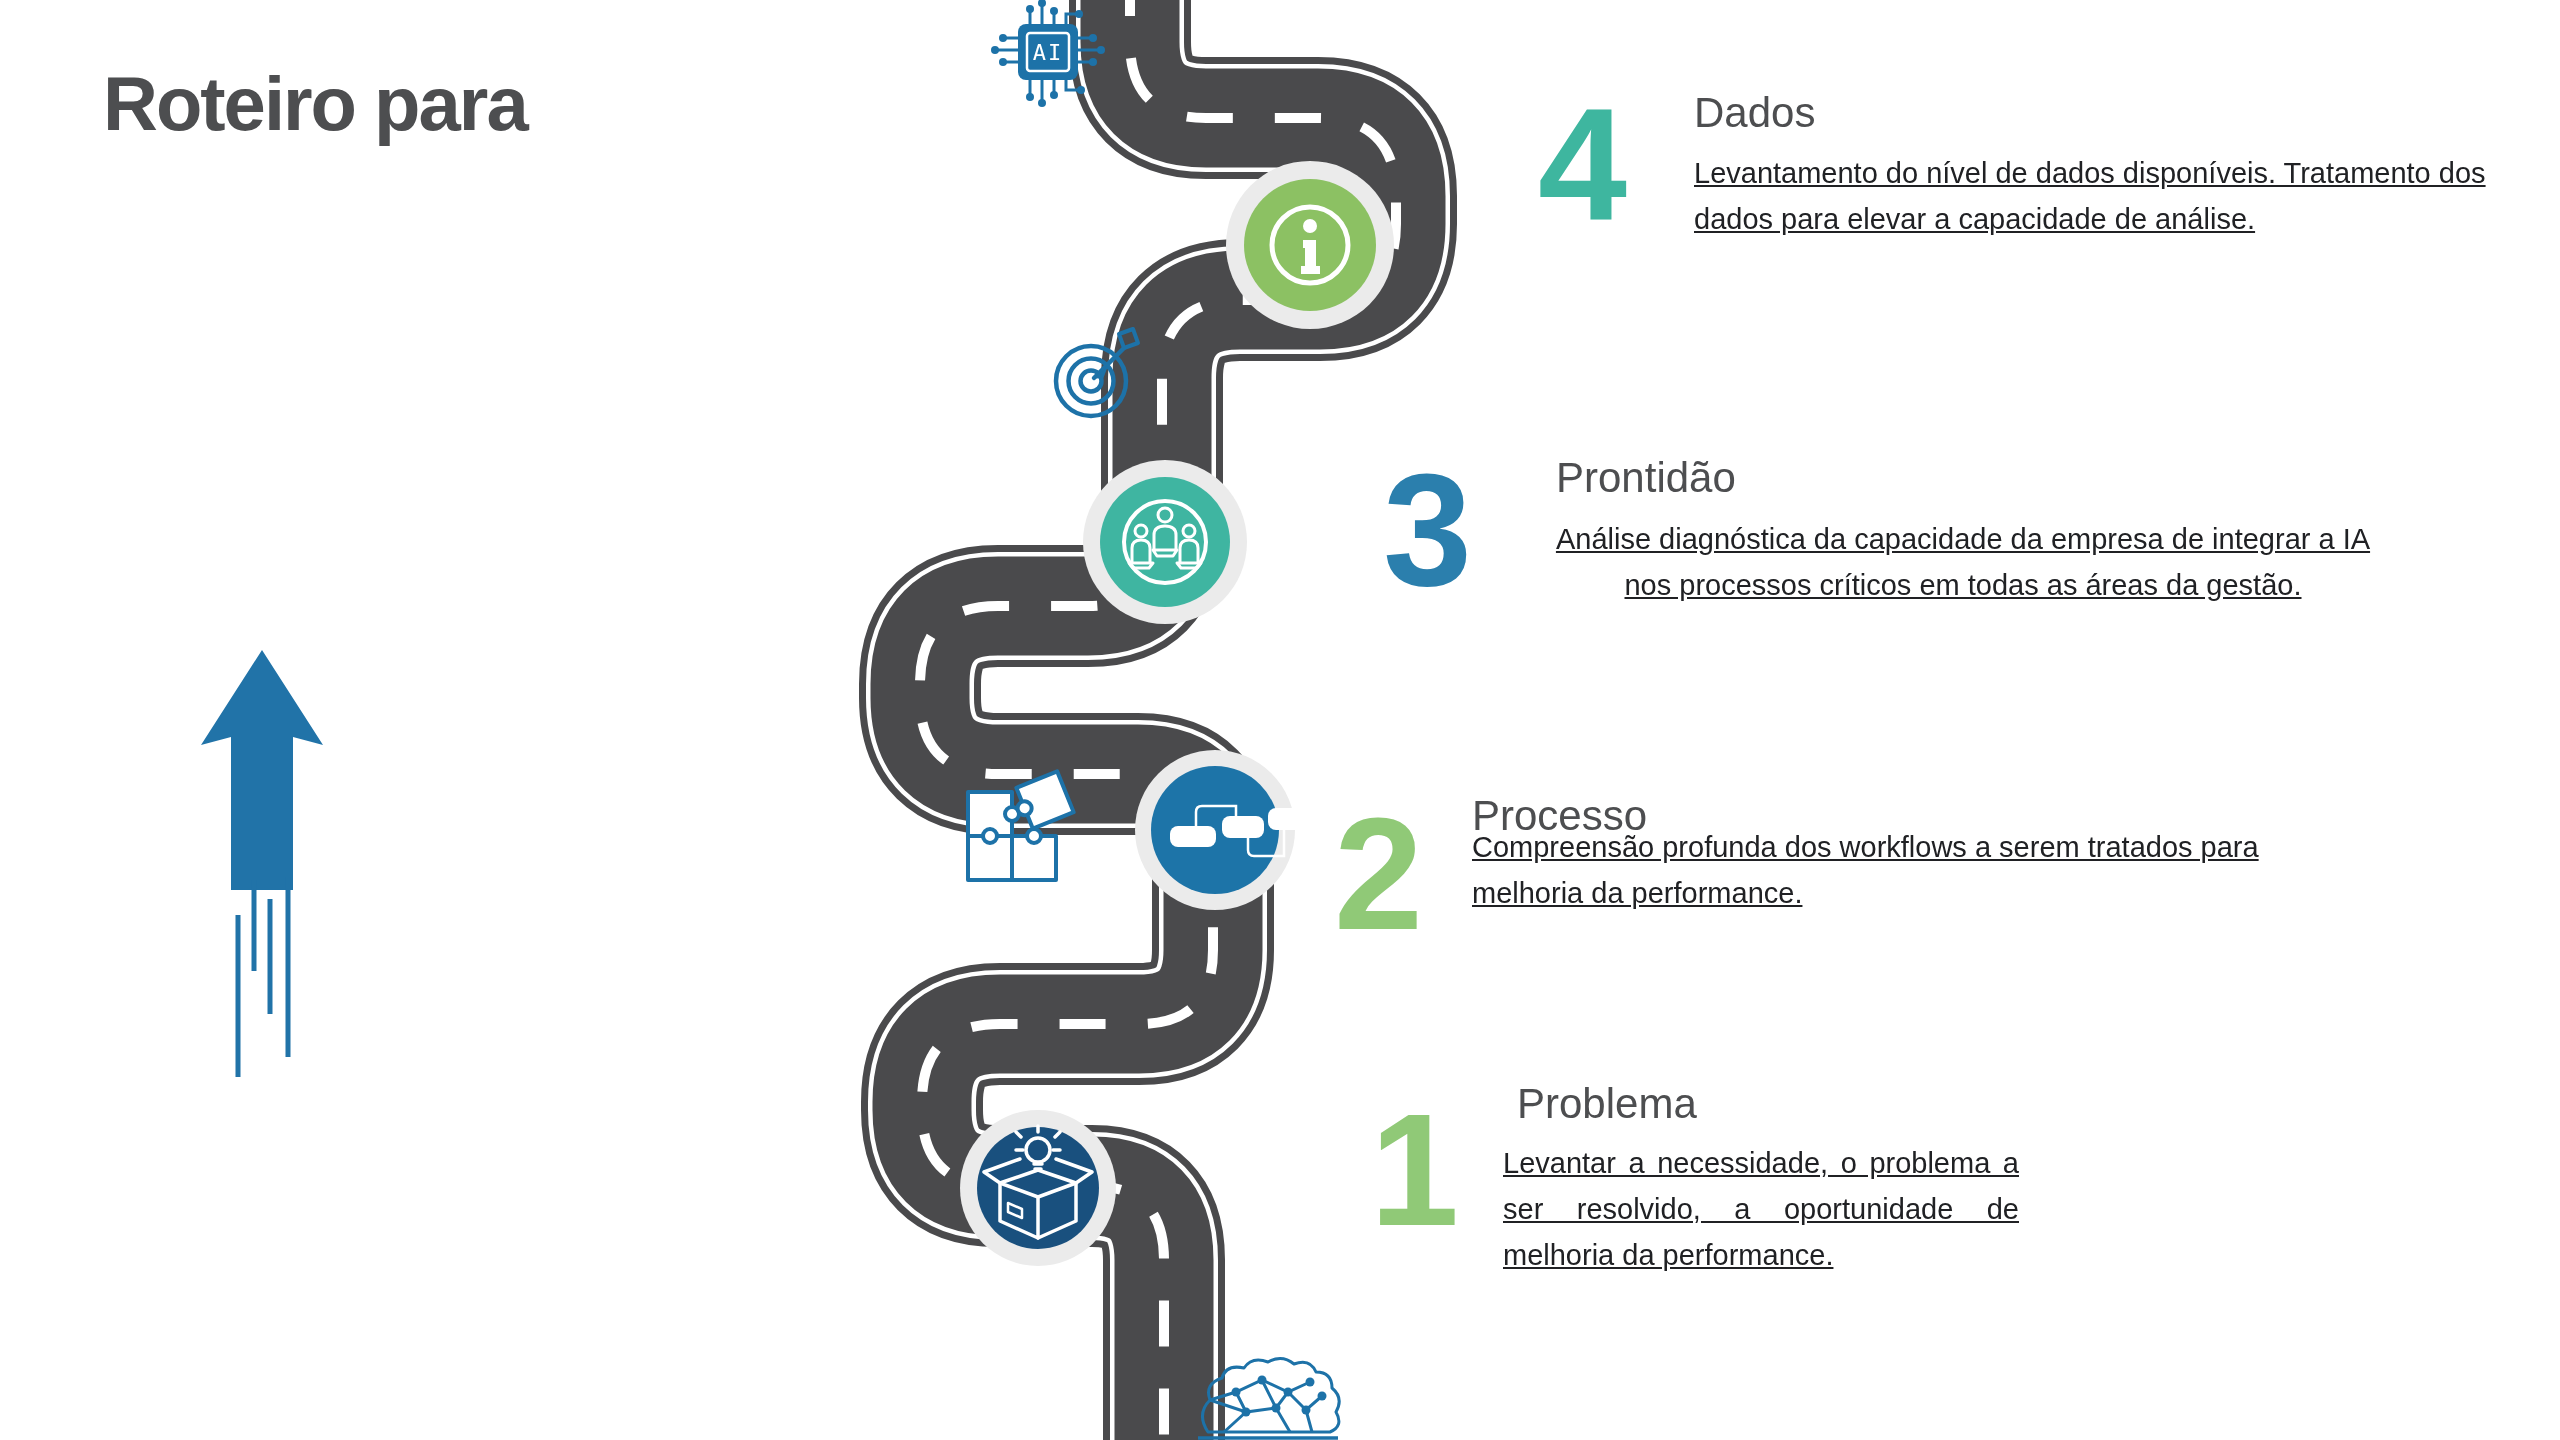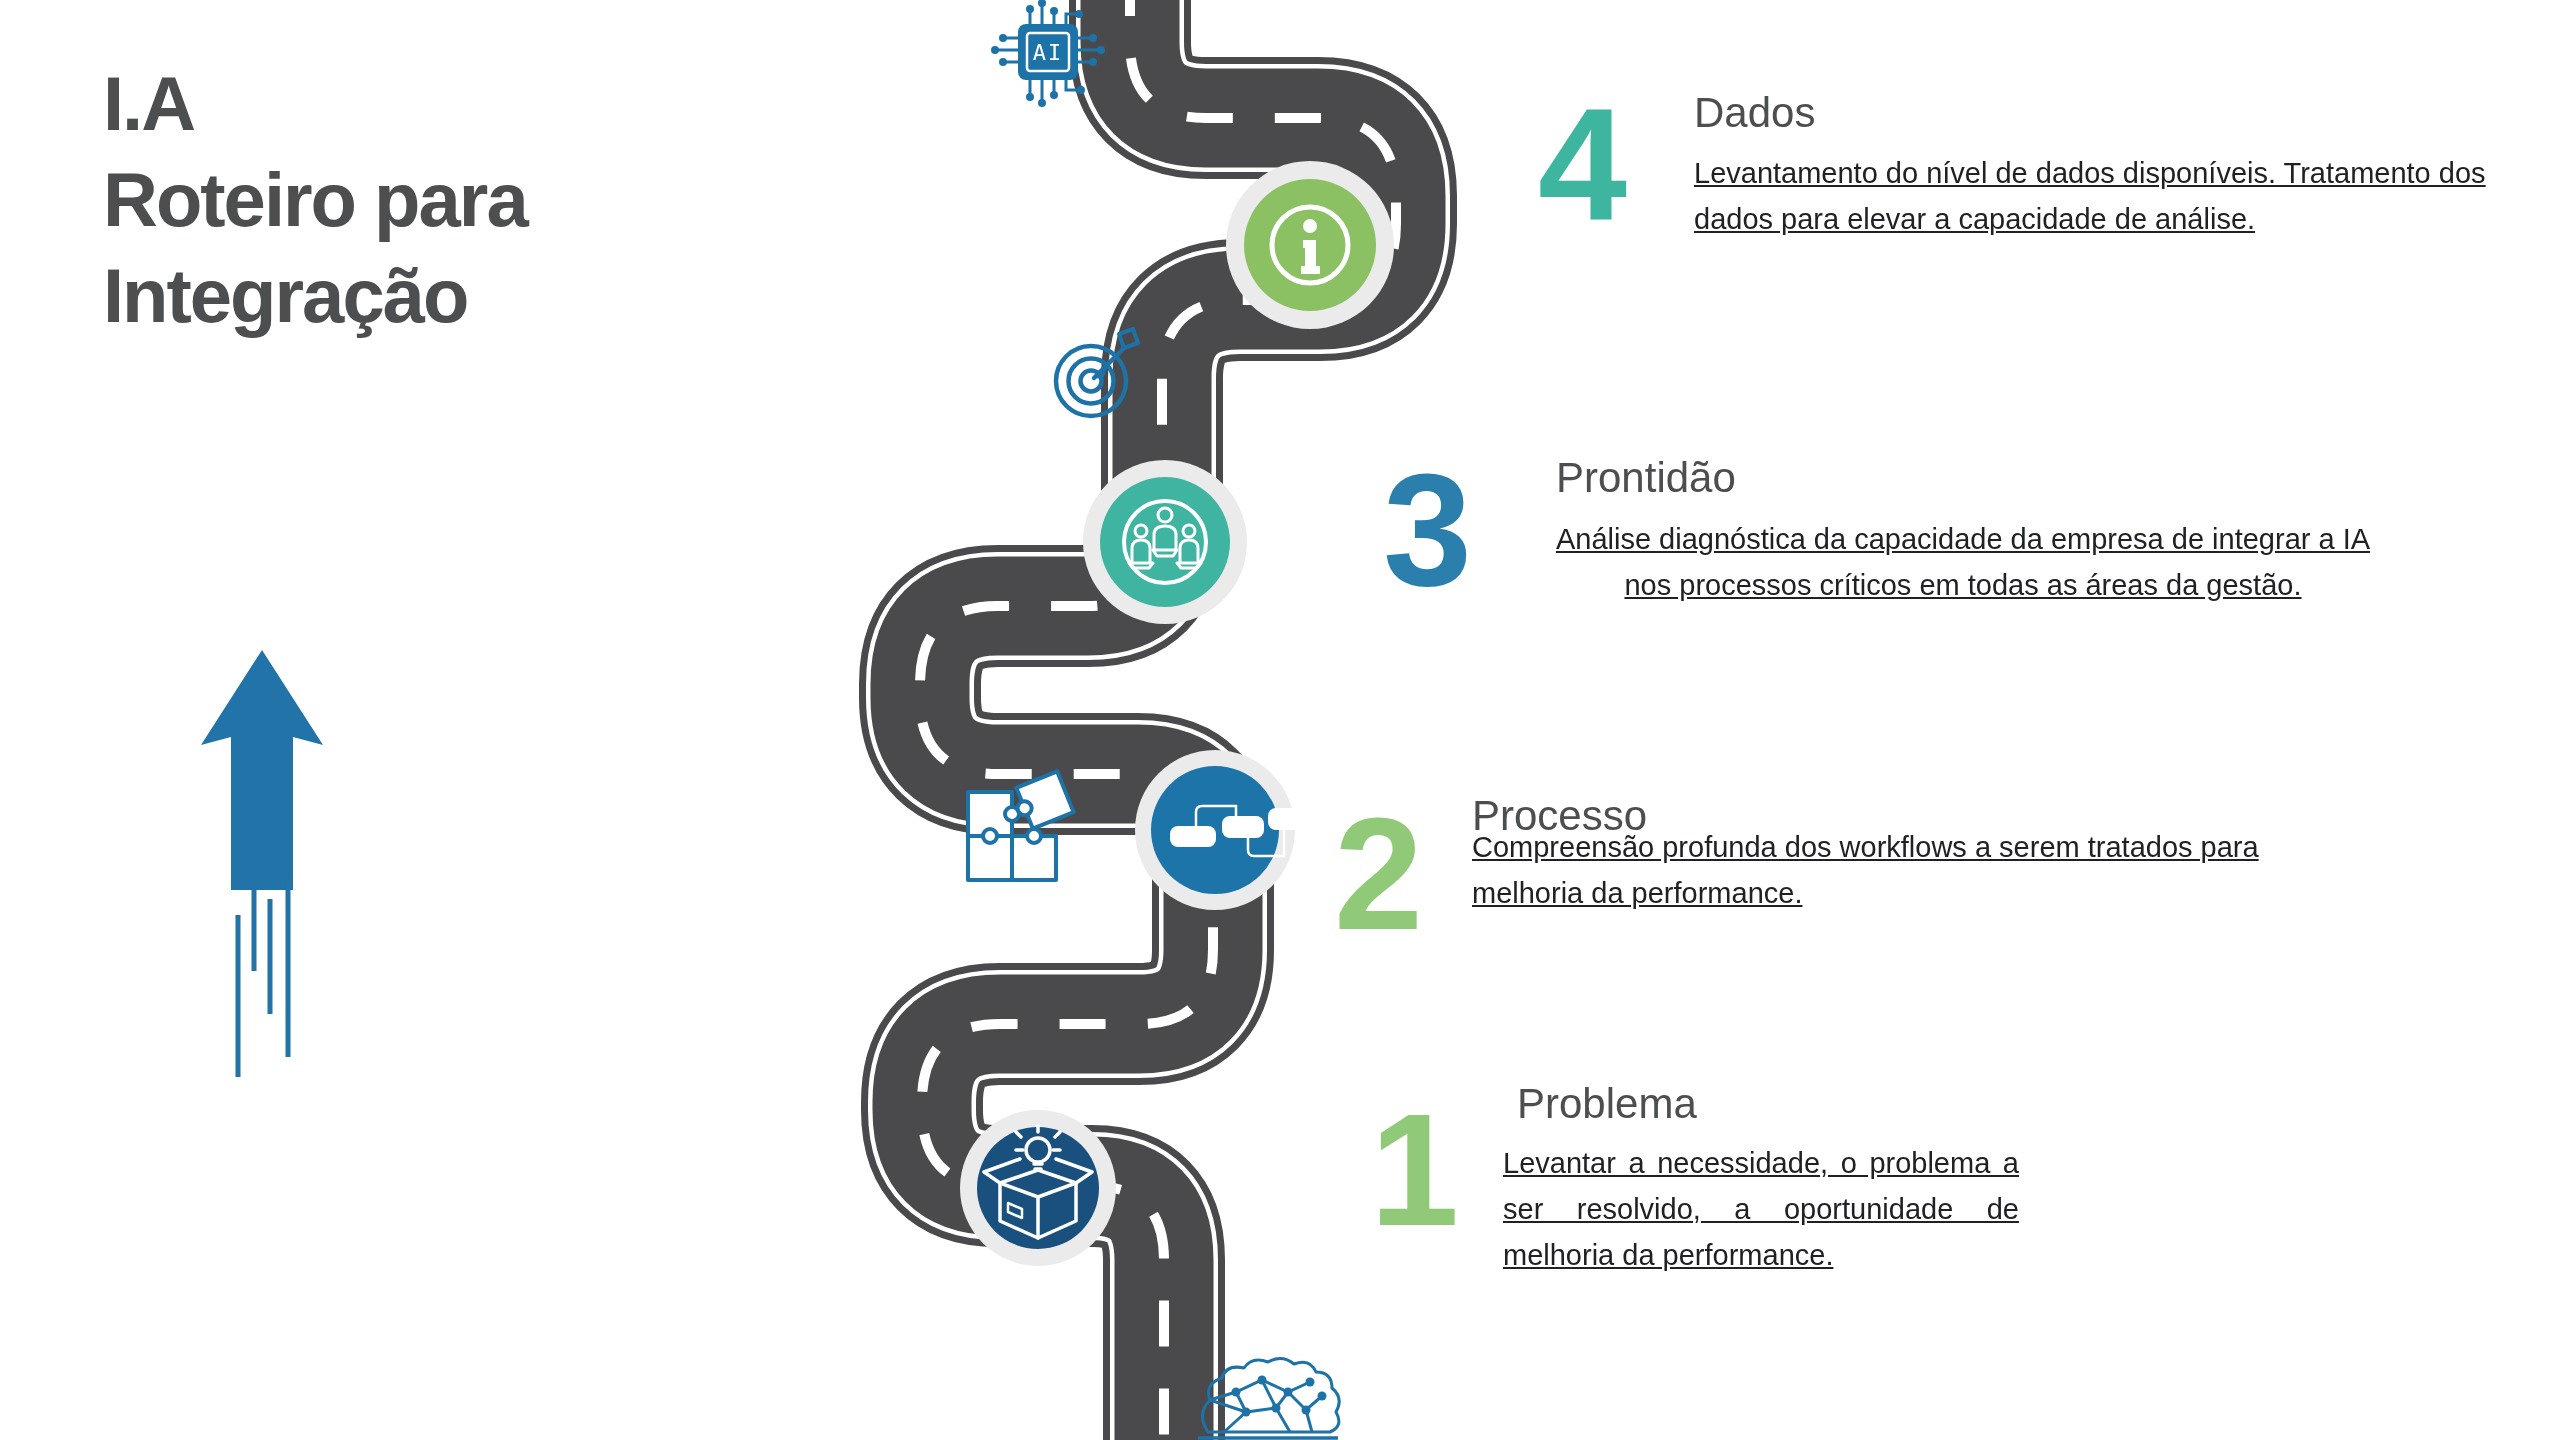--- a/index.html
+++ b/index.html
@@ -186,23 +186,21 @@
       <path d="M1000,1183 L1038,1170 L1076,1183 L1038,1197 Z"></path>
       <path d="M1000,1183 L1000,1221 L1038,1238 L1038,1197"></path>
       <path d="M1076,1183 L1076,1221 L1038,1238"></path>
       <path d="M1000,1183 L984,1172 L1020,1159 M1076,1183 L1092,1172 L1056,1159"></path>
       <path d="M1008,1203 L1022,1209 L1022,1218 L1008,1212 Z" stroke-width="2.5"></path>
     </g>
   </g>
 </svg>
 
 <div class="title">
-  <div>I.A</div>
   <div>Roteiro para</div>
-  <div>Integração</div>
 </div>
 
 <div class="step-num n4" style="color: rgb(62, 182, 159);">4</div>
 <div class="step-title t4">Dados</div>
 <div class="step-desc d4">Levantamento do nível de dados disponíveis. Tratamento dos dados para elevar a capacidade de análise.</div>
 
 <div class="step-num n3" style="color: rgb(43, 127, 173);">3</div>
 <div class="step-title t3">Prontidão</div>
 <div class="step-desc d3">Análise diagnóstica da capacidade da empresa de integrar a IA nos processos críticos em todas as áreas da gestão.</div>
 

